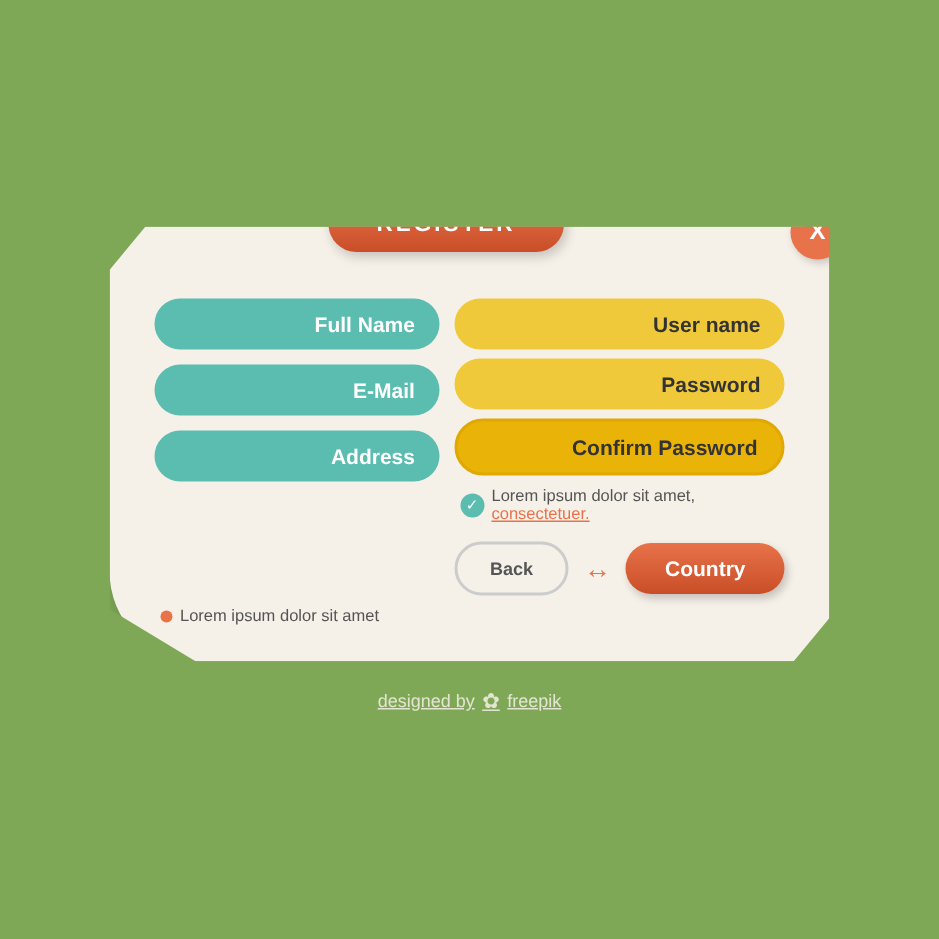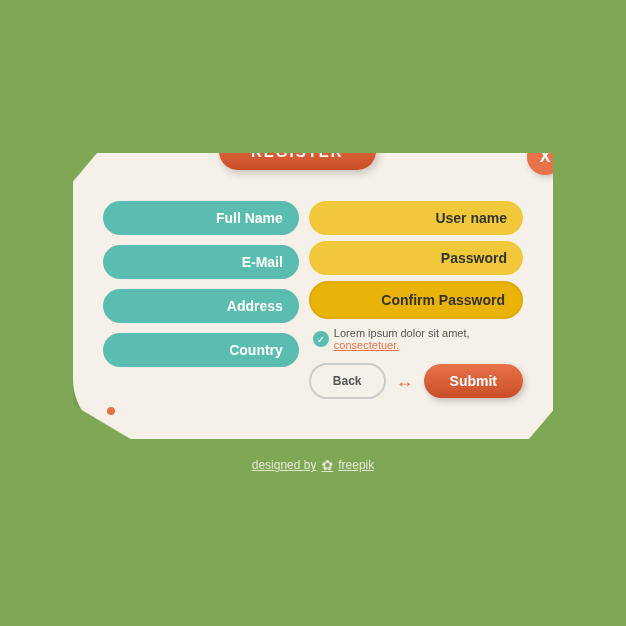--- a/index.html
+++ b/index.html
@@ -194,43 +194,43 @@
 
   <button class="register-btn">REGISTER</button>
   <button class="close-btn">X</button>
 
   <div style="display: grid; grid-template-columns: 1fr 1fr; gap: 10px; margin-top: 20px;">
 
     <div class="left-column">
       <div class="field-label teal">Full Name</div>
       <div class="field-label teal">E-Mail</div>
       <div class="field-label teal">Address</div>
-      <div class="field-label teal">Country</div>
     </div>
 
     <div class="right-column">
       <div class="field-label yellow">User name</div>
       <div class="field-label yellow">Password</div>
       <div class="field-label yellow-active">Confirm Password</div>
 
       <div class="validation-msg">
         <span class="check-icon">✓</span>
         <span>Lorem ipsum dolor sit amet, <span class="accent-link">consectetuer.</span></span>
       </div>
 
       <div class="bottom-row">
         <button class="back-btn">Back</button>
         <span class="arrow-icon">↔</span>
-        <button class="submit-btn">Submit</button>
+        <button class="submit-btn">Country</button>
       </div>
     </div>
   </div>
 
   <div class="error-msg">
     <span class="dot-red"></span>
+    <span>Lorem ipsum dolor sit amet</span>
   </div>
 
 </div>
 
 <div class="footer">
   <span>designed by</span>
   <span class="freepik-logo">✿</span>
   <span>freepik</span>
 </div>
 

